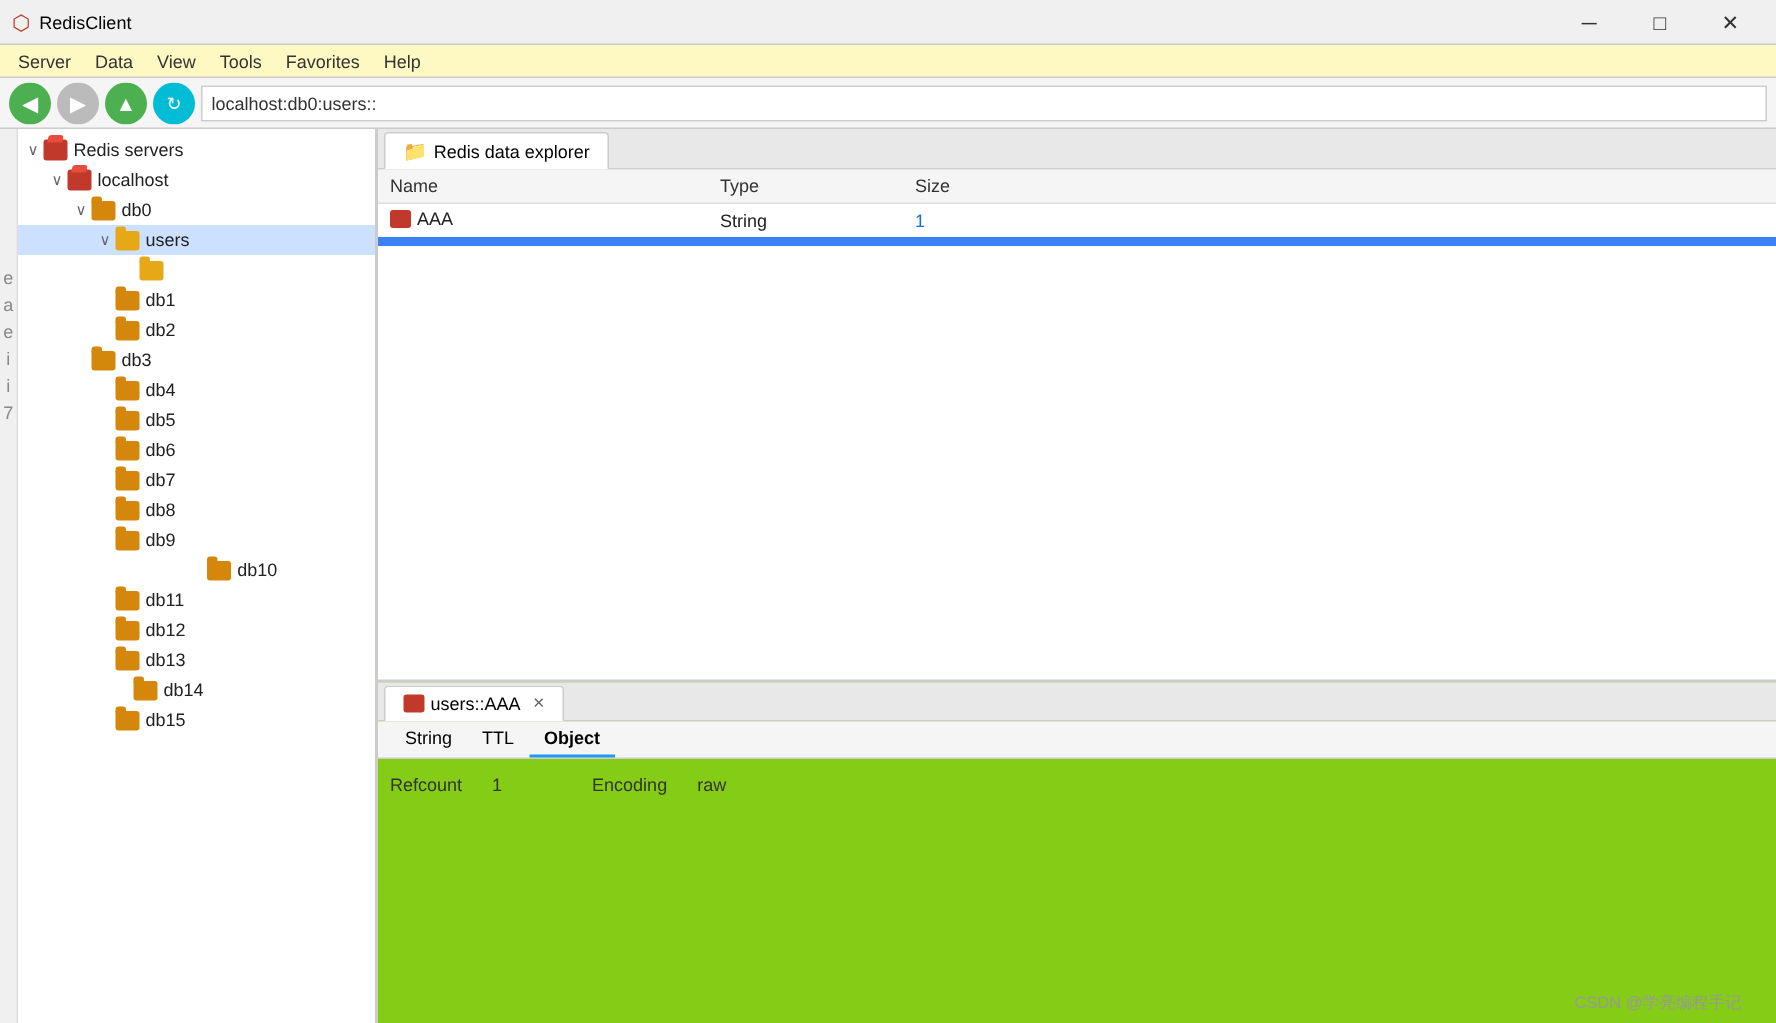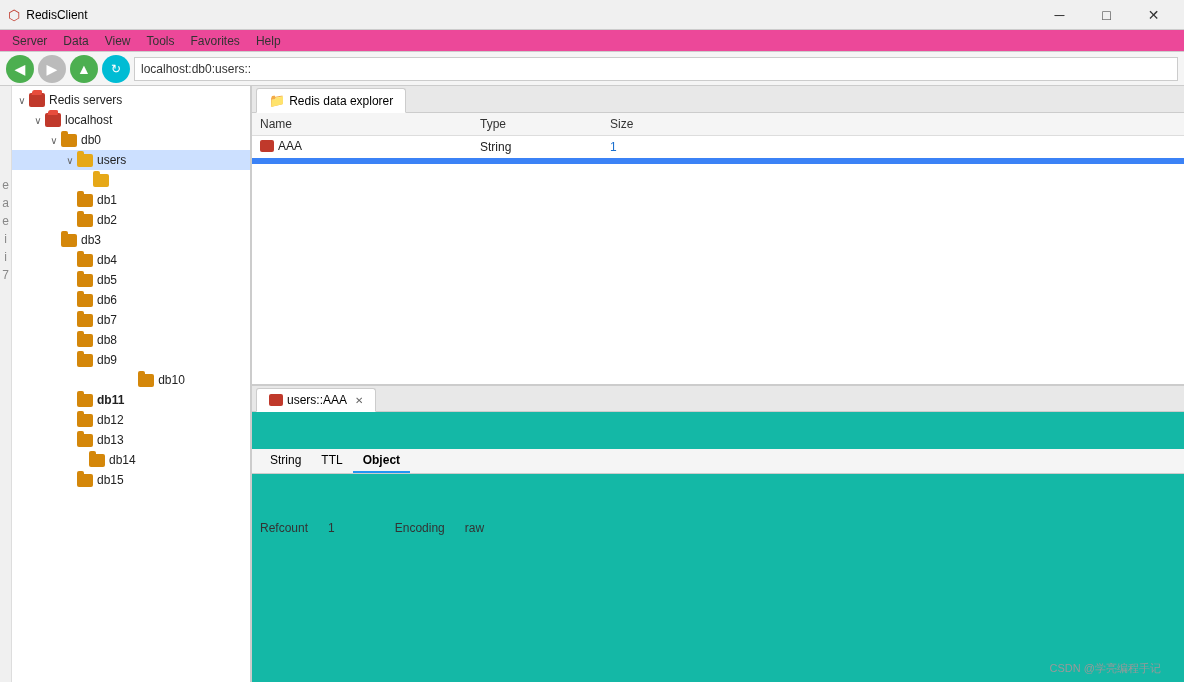--- a/index.html
+++ b/index.html
@@ -19,21 +19,21 @@
     .title-bar-controls { display: flex; gap: 2px; }
     .title-btn {
       width: 45px; height: 30px;
       display: flex; align-items: center; justify-content: center;
       cursor: pointer; font-size: 14px; color: #333;
       background: transparent; border: none;
     }
 
     
     .menu-bar {
-      background: #ec4899;
+      background: #fef9c3;
       height: 22px;
       display: flex;
       align-items: center;
       padding: 0 4px;
       border-bottom: 1px solid #ccc;
     }
     .menu-item {
       padding: 2px 8px;
       cursor: pointer;
       color: #333;
@@ -202,25 +202,24 @@
     }
     .data-table td {
       padding: 3px 8px;
       border-bottom: 6px solid #3b82f6;
       color: #222;
     }
     .data-table td.link { color: #1a6fce; cursor: pointer; }
 
     
     .object-panel {
-      height: 296px;
-      background: #14b8a6;
+      height: 227px;
+      background: #84cc16;
       display: flex;
       flex-direction: column;
-      gap: 37px;
     }
     .object-tabs {
       display: flex;
       background: #e8e8e8;
       border-bottom: 1px solid #ccc;
       padding: 2px 4px 0;
       align-items: center;
     }
     .object-tab {
       padding: 4px 12px;
@@ -436,21 +435,21 @@
         </span>
       <span class="tree-label">db9</span>
     </div>
     <div class="tree-item" style="padding-left:52px;justify-content:center;">
       <span class="tree-toggle">&nbsp;</span>
       <span class="tree-icon">
           <span class="icon-db"></span>
         </span>
       <span class="tree-label">db10</span>
     </div>
-    <div class="tree-item" style="padding-left:52px;font-weight:bold;">
+    <div class="tree-item" style="padding-left:52px;">
       <span class="tree-toggle">&nbsp;</span>
       <span class="tree-icon">
           <span class="icon-db"></span>
         </span>
       <span class="tree-label">db11</span>
     </div>
     <div class="tree-item" style="padding-left:52px;">
       <span class="tree-toggle">&nbsp;</span>
       <span class="tree-icon">
           <span class="icon-db"></span>

